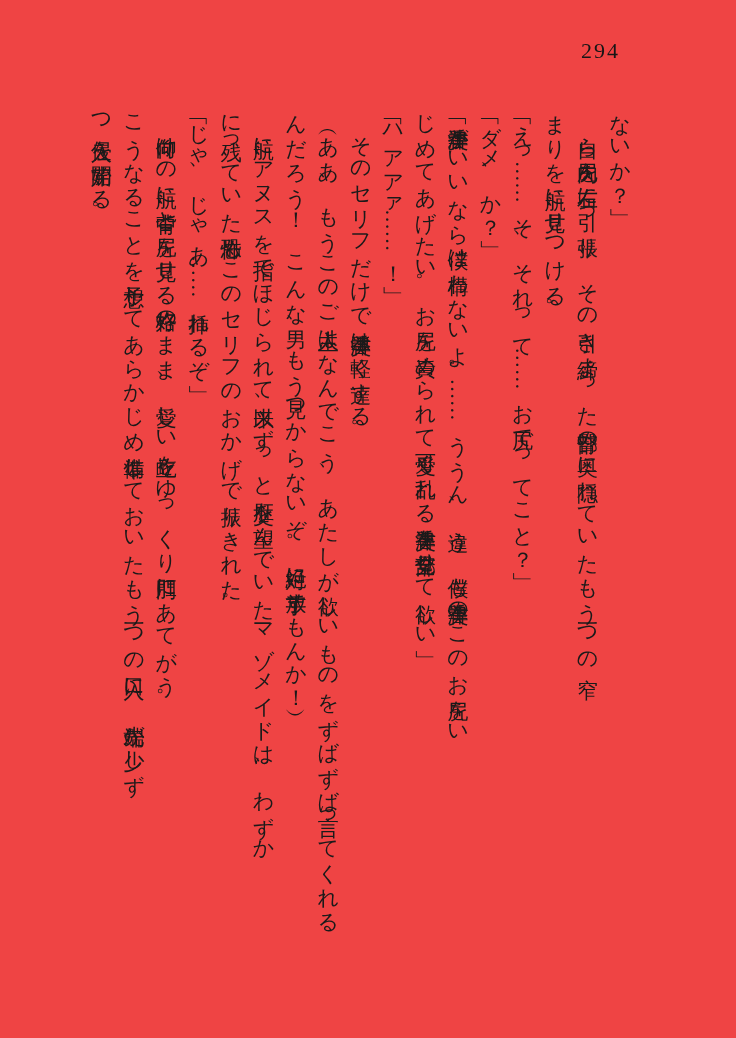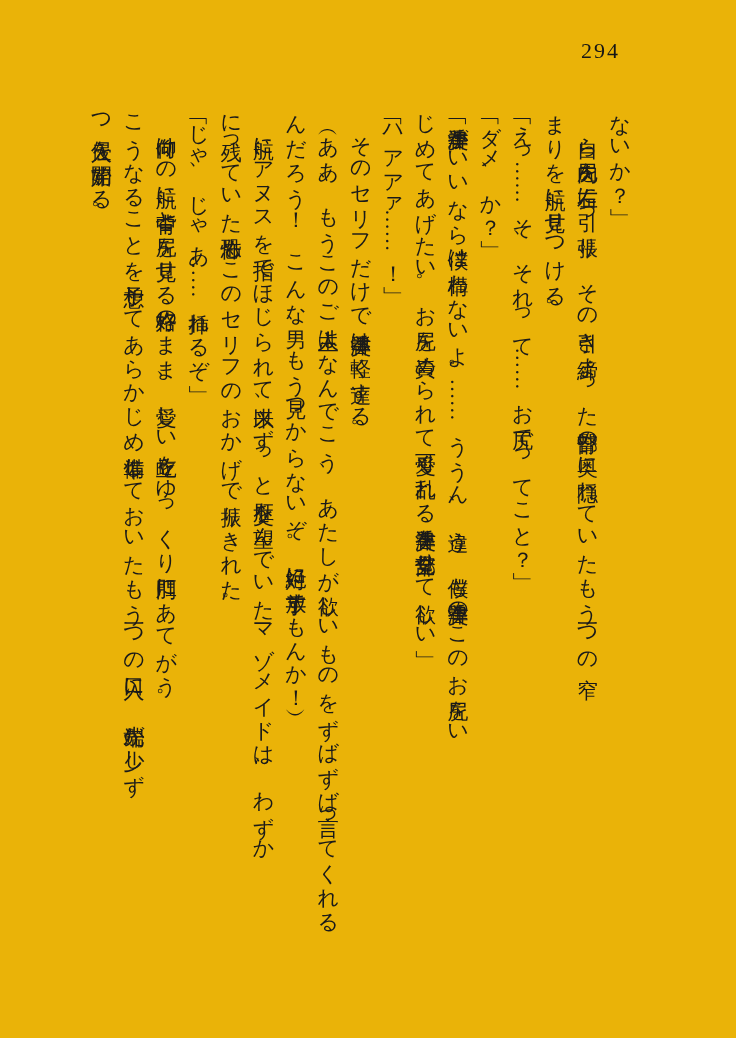--- a/index.html
+++ b/index.html
@@ -4,21 +4,21 @@
 <style>
   html, body {
     margin: 0;
     padding: 0;
     background: #e8e8e6;
   }
   .page {
     position: relative;
     width: 736px;
     height: 1038px;
-    background: #eab308;
+    background: #ef4444;
     overflow: hidden;
     font-family: "Liberation Serif", "DejaVu Serif", serif;
     color: #1a1a1a;
   }
   .page-number {
     position: absolute;
     top: 38px;
     left: 581px;
     font-size: 22px;
     letter-spacing: 2px;

